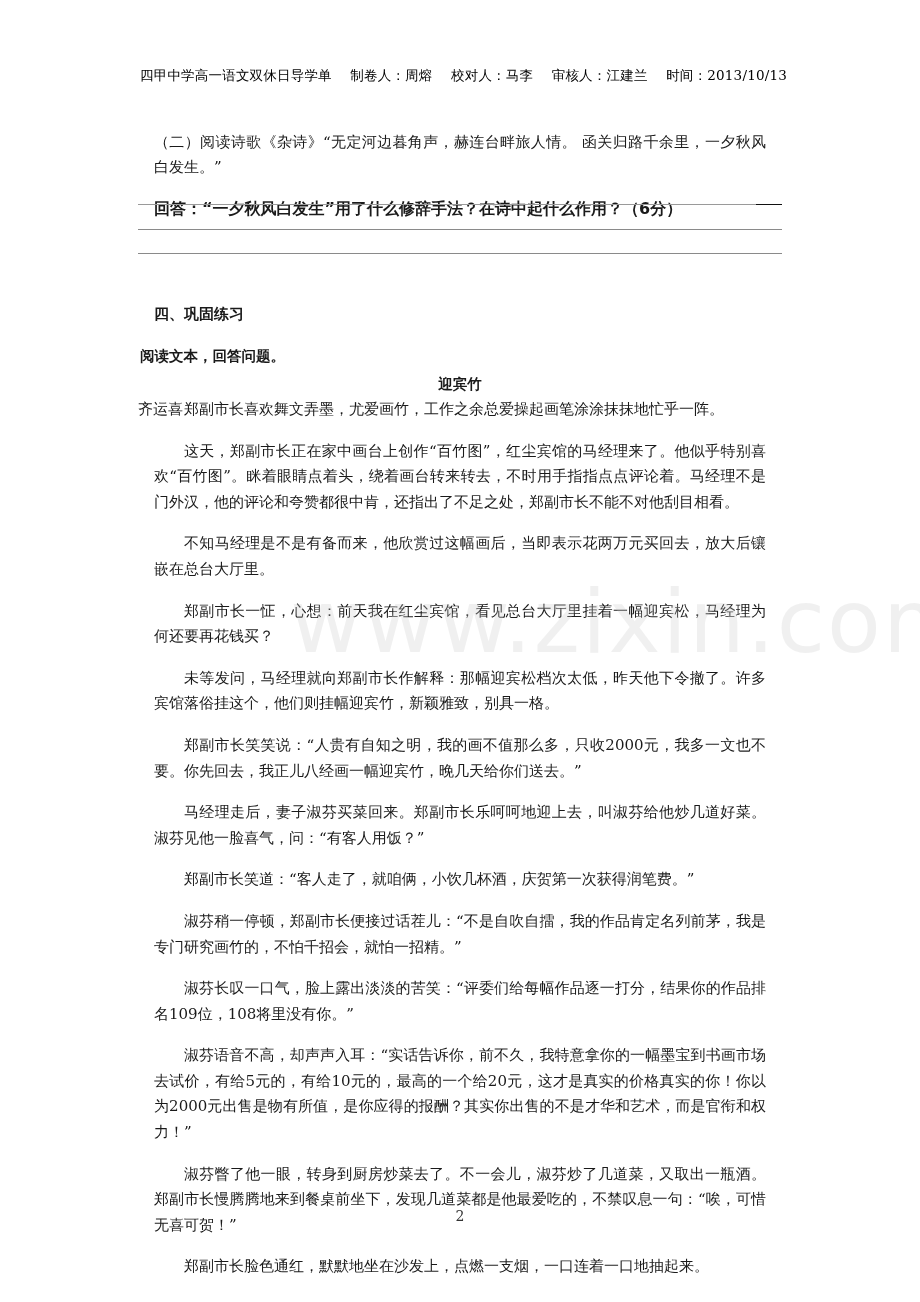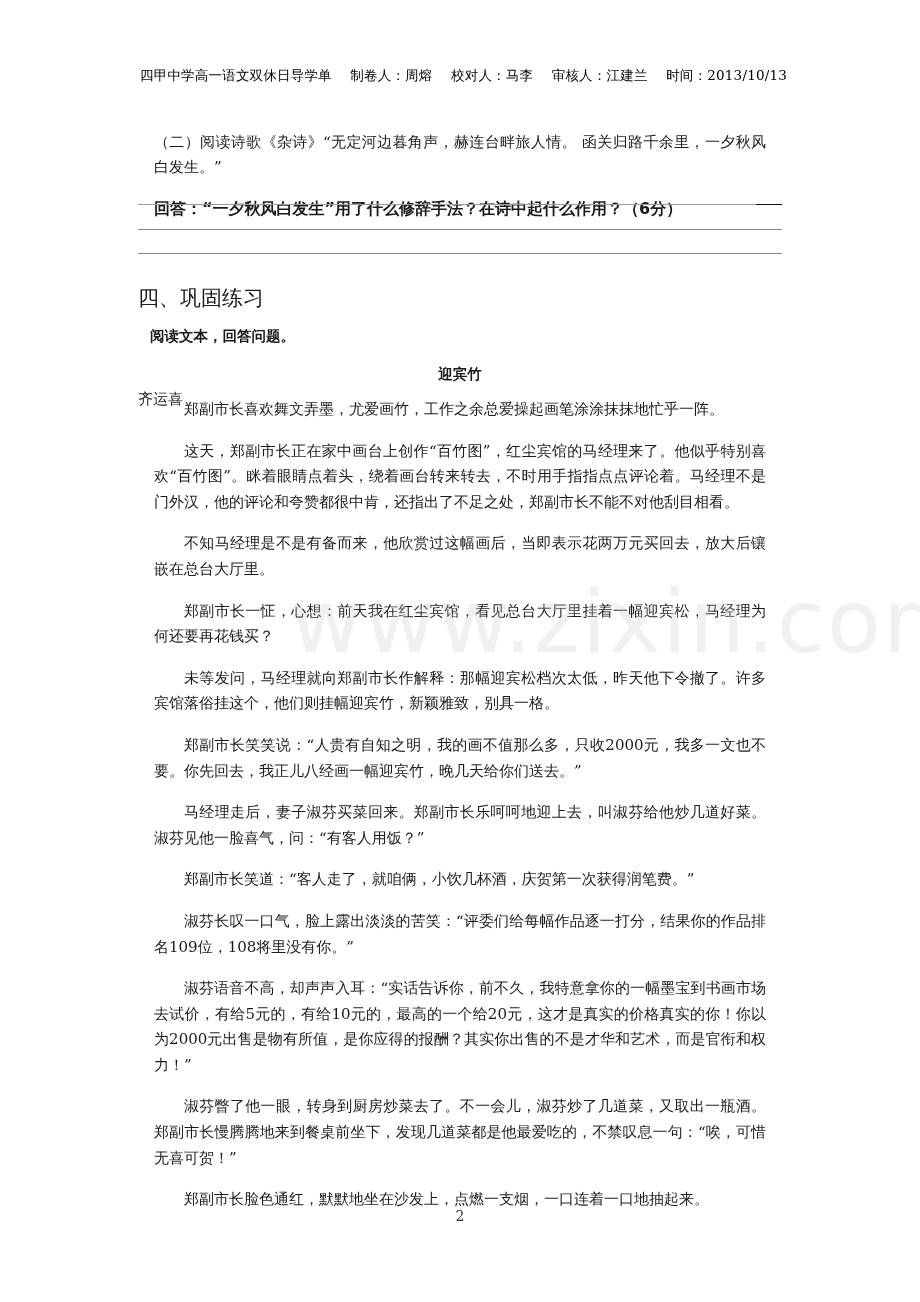--- a/index.html
+++ b/index.html
@@ -12,22 +12,22 @@
   .p { font-size: 15px; line-height: 25.2px; margin: 16px; text-align: justify; }
   .indent { text-indent: 30px; }
   .bold { font-family: "DejaVu Sans", "Liberation Sans", sans-serif; font-weight: bold; font-size: 16px; }
   .poem { top: 114px; }
   .question { margin-top: 1px; }
   .lines { position: absolute; left: 138px; top: 204px; width: 644px; }
   .line { height: 0; border-top: 1.5px solid #8a8a8a; margin-bottom: 23.5px; position: relative; }
   .line.first { border-top: 1px solid #9a9a9a; }
   .line .tail { position: absolute; right: 0; top: -1.5px; width: 26px; border-top: 1.5px solid #111; }
   .section { position: absolute; left: 138px; top: 285px; width: 644px; }
-  .section-title { font-family: "DejaVu Sans", "Liberation Sans", sans-serif; font-weight: normal; font-size: 21px; line-height: 26px; margin: 0; }
-  .instruction { font-family: "DejaVu Sans", "Liberation Sans", sans-serif; font-weight: bold; font-size: 14.5px; line-height: 26px; margin: 12px; }
+  .section-title { font-family: "DejaVu Sans", "Liberation Sans", sans-serif; font-weight: bold; font-size: 15px; line-height: 26px; margin: 16px; }
+  .instruction { font-family: "DejaVu Sans", "Liberation Sans", sans-serif; font-weight: bold; font-size: 14.5px; line-height: 26px; margin: 2px; }
   .story-title { text-align: center; font-family: "DejaVu Sans", "Liberation Sans", sans-serif; font-weight: bold; font-size: 14.5px; line-height: 26px; margin: 2px 0 0 0; }
   .author { text-align: left; font-size: 15px; line-height: 24px; margin: 0; }
   .story { position: absolute; left: 138px; top: 381px; width: 644px; }
   .story .p { line-height: 25.6px; }
   .watermark { position: absolute; left: 290px; top: 570px; font-family: "DejaVu Sans", "Liberation Sans", sans-serif;
                font-size: 88px; color: rgba(200,200,200,0.28); letter-spacing: 2px; pointer-events: none; white-space: nowrap; }
   .page-num { position: absolute; top: 1208px; left: 0; width: 920px; text-align: center; font-size: 14px; color: #333; }
 </style>
 </head>
 <body>
@@ -64,20 +64,21 @@
 
   <div class="story">
     <p class="p indent">郑副市长喜欢舞文弄墨，尤爱画竹，工作之余总爱操起画笔涂涂抹抹地忙乎一阵。</p>
     <p class="p indent">这天，郑副市长正在家中画台上创作“百竹图”，红尘宾馆的马经理来了。他似乎特别喜欢“百竹图”。眯着眼睛点着头，绕着画台转来转去，不时用手指指点点评论着。马经理不是门外汉，他的评论和夸赞都很中肯，还指出了不足之处，郑副市长不能不对他刮目相看。</p>
     <p class="p indent">不知马经理是不是有备而来，他欣赏过这幅画后，当即表示花两万元买回去，放大后镶嵌在总台大厅里。</p>
     <p class="p indent">郑副市长一怔，心想：前天我在红尘宾馆，看见总台大厅里挂着一幅迎宾松，马经理为何还要再花钱买？</p>
     <p class="p indent">未等发问，马经理就向郑副市长作解释：那幅迎宾松档次太低，昨天他下令撤了。许多宾馆落俗挂这个，他们则挂幅迎宾竹，新颖雅致，别具一格。</p>
     <p class="p indent">郑副市长笑笑说：“人贵有自知之明，我的画不值那么多，只收2000元，我多一文也不要。你先回去，我正儿八经画一幅迎宾竹，晚几天给你们送去。”</p>
     <p class="p indent">马经理走后，妻子淑芬买菜回来。郑副市长乐呵呵地迎上去，叫淑芬给他炒几道好菜。淑芬见他一脸喜气，问：“有客人用饭？”</p>
     <p class="p indent">郑副市长笑道：“客人走了，就咱俩，小饮几杯酒，庆贺第一次获得润笔费。”</p>
+    <p class="p indent">淑芬稍一停顿，郑副市长便接过话茬儿：“不是自吹自擂，我的作品肯定名列前茅，我是专门研究画竹的，不怕千招会，就怕一招精。”</p>
     <p class="p indent">淑芬长叹一口气，脸上露出淡淡的苦笑：“评委们给每幅作品逐一打分，结果你的作品排名109位，108将里没有你。”</p>
     <p class="p indent">淑芬语音不高，却声声入耳：“实话告诉你，前不久，我特意拿你的一幅墨宝到书画市场去试价，有给5元的，有给10元的，最高的一个给20元，这才是真实的价格真实的你！你以为2000元出售是物有所值，是你应得的报酬？其实你出售的不是才华和艺术，而是官衔和权力！”</p>
     <p class="p indent">淑芬瞥了他一眼，转身到厨房炒菜去了。不一会儿，淑芬炒了几道菜，又取出一瓶酒。郑副市长慢腾腾地来到餐桌前坐下，发现几道菜都是他最爱吃的，不禁叹息一句：“唉，可惜无喜可贺！”</p>
     <p class="p indent">郑副市长脸色通红，默默地坐在沙发上，点燃一支烟，一口连着一口地抽起来。</p>
   </div>
 
   <div class="watermark">www.zixin.com.cn</div>
 
   <div class="page-num">2</div>
 </div>

